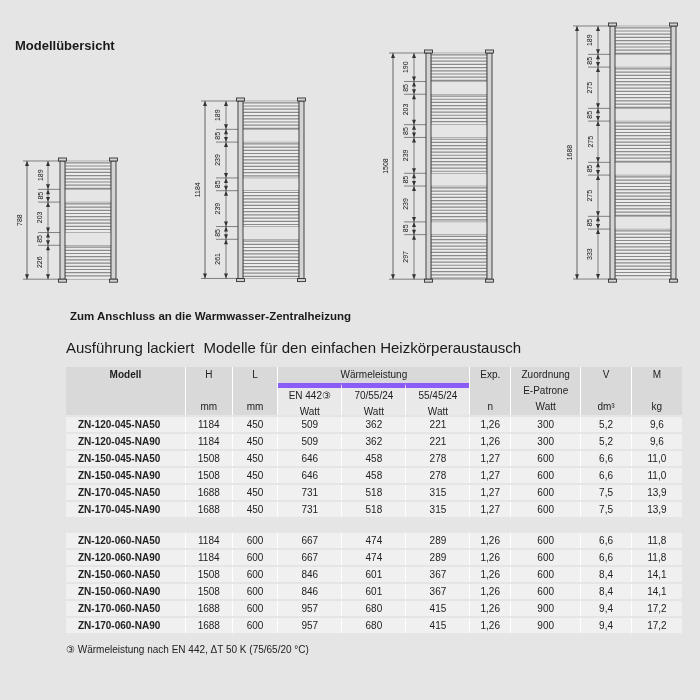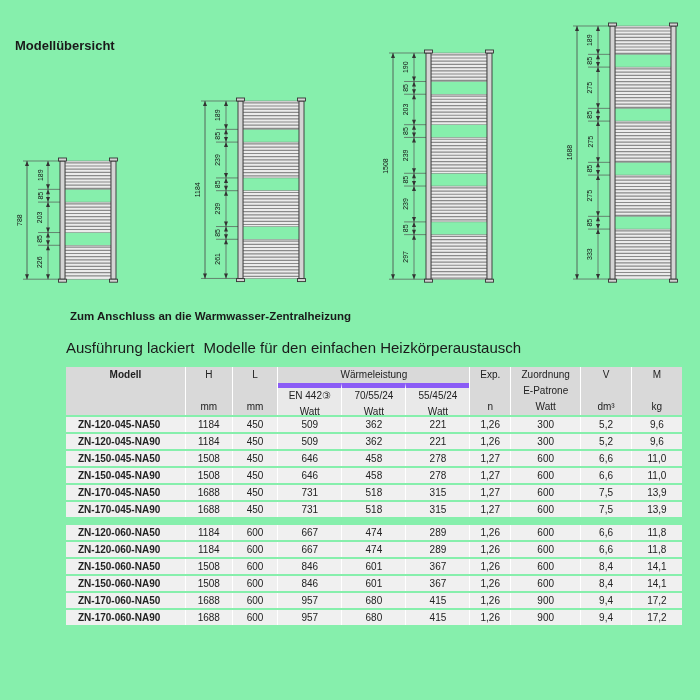--- a/index.html
+++ b/index.html
@@ -1,17 +1,17 @@
 <!DOCTYPE html>
 <html><head>
 <meta charset="utf-8">
 <style>
   html,body { margin:0; padding:0; background:#ffffff; }
   .page {
-    position:relative; width:700px; height:700px; background:#86efac;
+    position:relative; width:700px; height:700px; background:#e5e5e5;
     font-family:"Liberation Sans", sans-serif; color:#1a1a1a; overflow:hidden;
   }
   #page-title { position:absolute; left:15px; top:38px; font-size:13px; font-weight:bold; }
 
   #diagrams { position:absolute; left:0; top:18px; width:700px; height:266px; }
   #diagrams svg { position:absolute; bottom:0; }
 
   .content { position:absolute; left:66px; top:310px; width:616px; }
   .section-heading { font-size:11.5px; font-weight:bold; margin:0 0 17px 4px; }
   .subheading { font-size:15px; margin:0 0 11px 0; }
@@ -23,21 +23,21 @@
   .th:first-child { border-left:none; }
   .hl { height:16px; line-height:16px; }
   .th-modell .hl { font-weight:bold; }
   .group-label { height:16px; line-height:16px; }
   .sub-row { display:flex; height:32px; }
   .sub-cell { flex:1; background:#e9e9e9; border-left:1px solid #fff; border-top:5px solid #8b5cf6; box-sizing:border-box; }
   .sub-cell:first-child { border-left:none; }
   .sub-cell .hl { height:16px; line-height:16px; }
 
   .tbody .tr { display:flex; margin-top:2px;justify-content:space-between; }
-  .tbody .tr.group-gap { margin-top:8px; }
+  .tbody .tr.group-gap { margin-top:16px; }
   .td { box-sizing:border-box; border-left:1px solid #fff; background:#f0f0f0;
         height:15px; line-height:15px; text-align:center; }
   .td:first-child { border-left:none; }
   .td-modell { text-align:left; padding-left:12px; font-weight:bold; }
 
   .c0{width:19.3%}.c1{width:7.6%}.c2{width:7.4%}.c3{width:10.4%}.c4{width:10.4%}
   .c5{width:10.4%}.c6{width:6.6%}.c7{width:11.4%}.c8{width:8.2%}.c9{width:8.3%}
   .cg{width:31.2%}
 
   .footnote { margin-top:11px; font-size:10px; color:#222; }
@@ -633,14 +633,15 @@
             <div class="td c4">680</div>
             <div class="td c5">415</div>
             <div class="td c6">1,26</div>
             <div class="td c7">900</div>
             <div class="td c8">9,4</div>
             <div class="td c9">17,2</div>
           </div>
         </div>
     </div>
 
+    <div class="footnote">③ Wärmeleistung nach EN 442, ΔT 50 K (75/65/20 °C)</div>
   </div>
 </div>
 
 </body></html>

